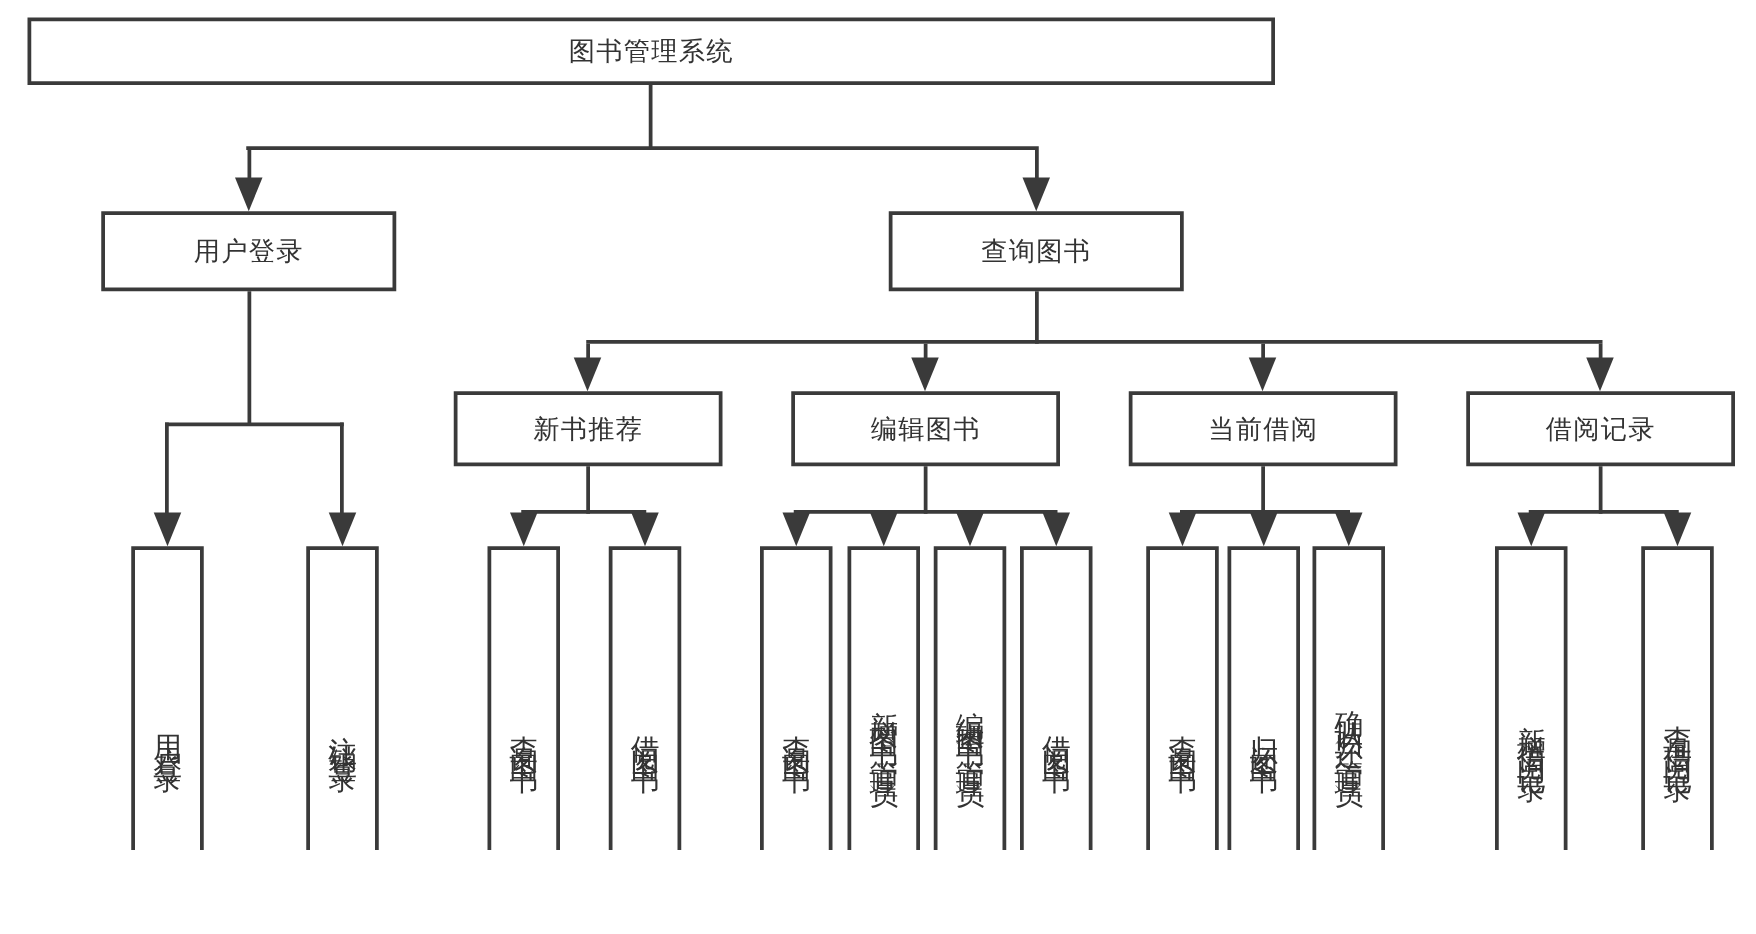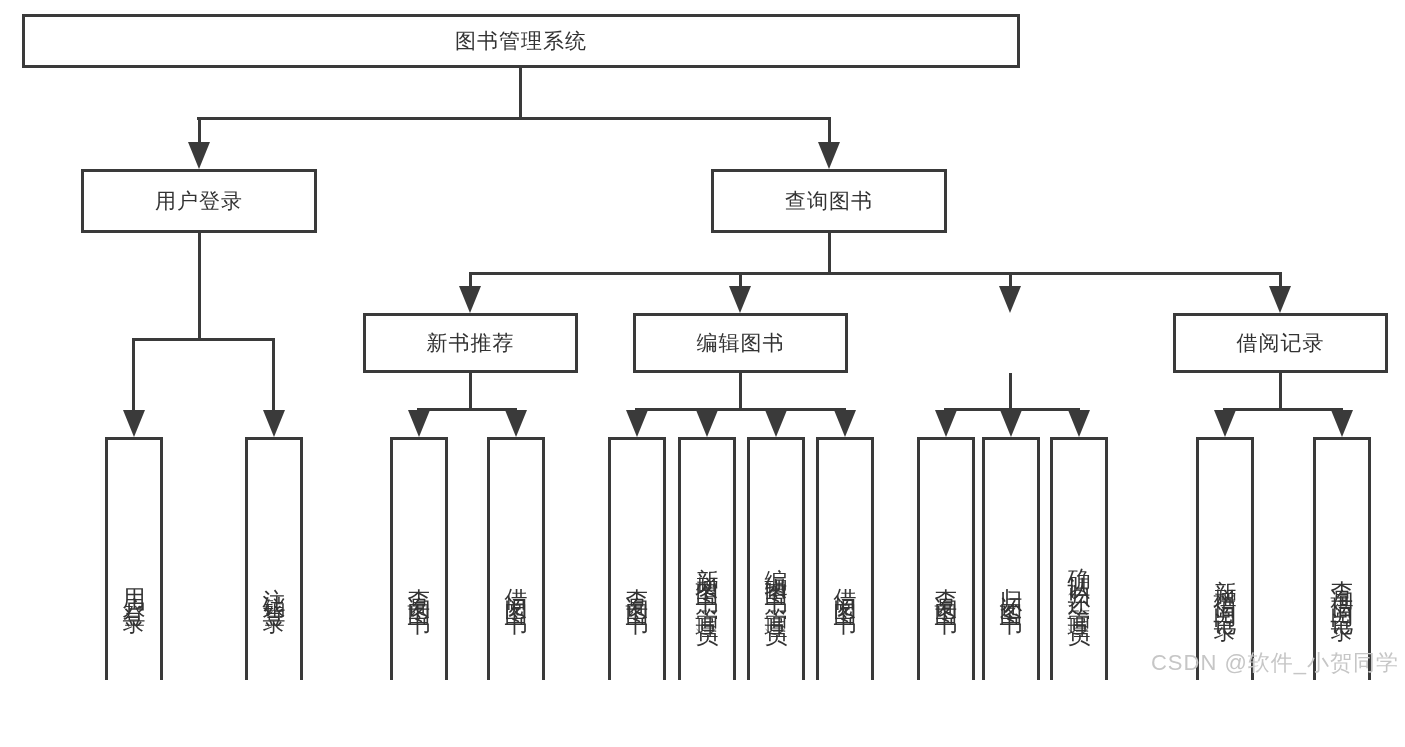--- a/index.html
+++ b/index.html
@@ -74,20 +74,21 @@
   <div class="arrow" style="left:459px;top:286px;"></div>
   <div class="line" style="left:739px;top:275px;width:3px;height:14px;"></div>
   <div class="arrow" style="left:729px;top:286px;"></div>
   <div class="line" style="left:1009px;top:275px;width:3px;height:14px;"></div>
   <div class="arrow" style="left:999px;top:286px;"></div>
   <div class="line" style="left:1279px;top:275px;width:3px;height:14px;"></div>
   <div class="arrow" style="left:1269px;top:286px;"></div>
 
   <div class="hbox" style="left:363px;top:313px;width:215px;height:60px;">新书推荐</div>
   <div class="hbox" style="left:633px;top:313px;width:215px;height:60px;">编辑图书</div>
+  <div class="hbox" style="left:903px;top:313px;width:215px;height:60px;">当前借阅</div>
   <div class="hbox" style="left:1173px;top:313px;width:215px;height:60px;">借阅记录</div>
 
   <div class="line" style="left:469px;top:373px;width:3px;height:38px;"></div>
   <div class="line" style="left:417px;top:408px;width:100px;height:3px;"></div>
   <div class="arrow" style="left:408px;top:410px;"></div>
   <div class="arrow" style="left:505px;top:410px;"></div>
 
   <div class="line" style="left:739px;top:373px;width:3px;height:38px;"></div>
   <div class="line" style="left:635px;top:408px;width:211px;height:3px;"></div>
   <div class="arrow" style="left:626px;top:410px;"></div>
@@ -143,15 +144,14 @@
     <span>确认归还（管理员）</span>
   </div>
 
   <div class="leaf" style="left:1196px;">
     <span>新增借阅记录</span>
   </div>
   <div class="leaf" style="left:1313px;">
     <span>查询借阅记录</span>
   </div>
 
-  <div class="watermark">CSDN @软件_小贺同学</div>
 
 </div>
 
 </body></html>

